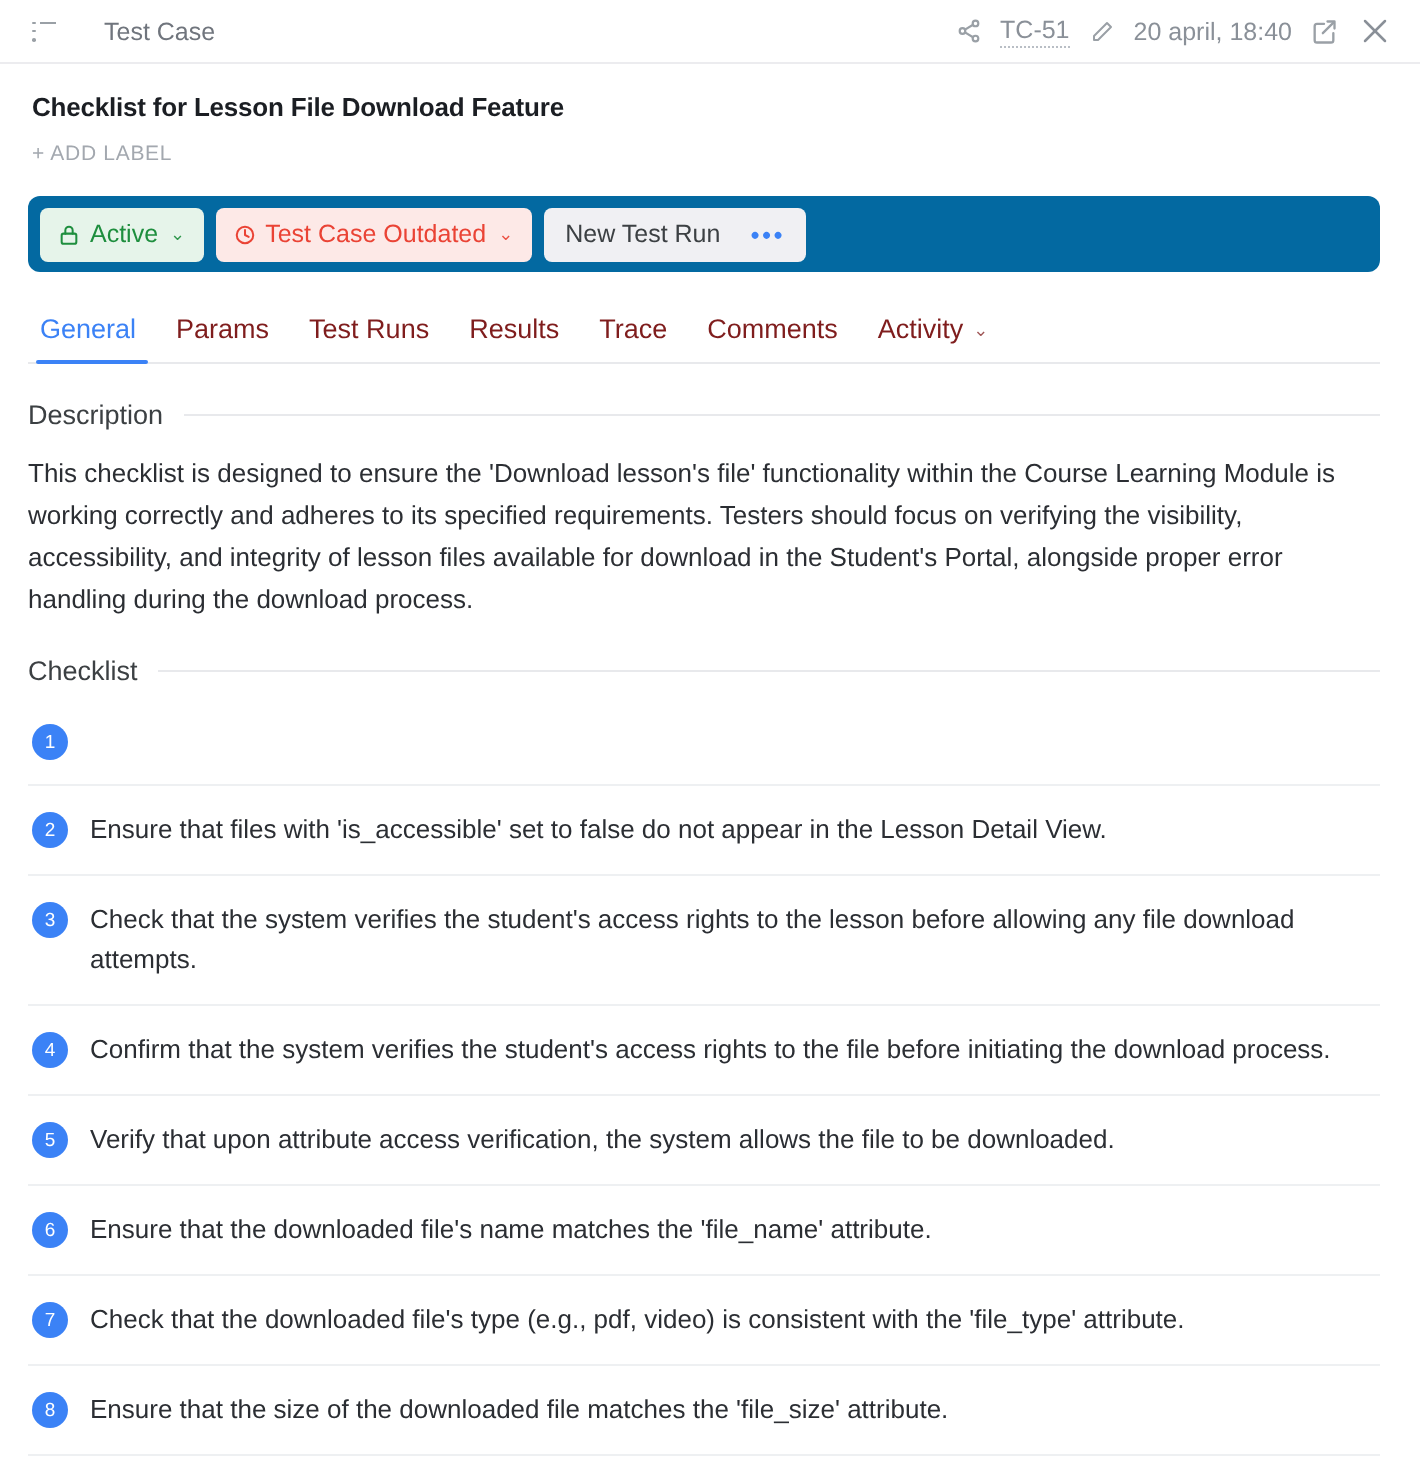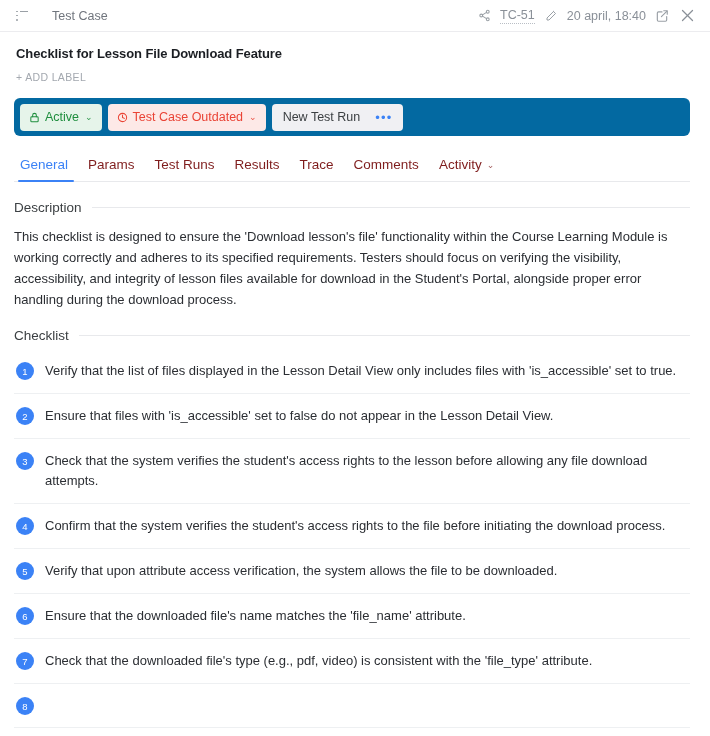--- a/index.html
+++ b/index.html
@@ -354,21 +354,20 @@
 
 <div class="section">
   <div class="section-head">
     <div class="h">Checklist</div>
     <div class="rule"></div>
   </div>
 
   <div class="checklist">
     <div class="cl-item">
       <div class="cl-num">1</div>
-      <div class="cl-text">Verify that the list of files displayed in the Lesson Detail View only includes files with 'is_accessible' set to true.</div>
     </div>
     <div class="cl-item">
       <div class="cl-num">2</div>
       <div class="cl-text">Ensure that files with 'is_accessible' set to false do not appear in the Lesson Detail View.</div>
     </div>
     <div class="cl-item">
       <div class="cl-num">3</div>
       <div class="cl-text">Check that the system verifies the student's access rights to the lesson before allowing any file download attempts.</div>
     </div>
     <div class="cl-item">
@@ -382,15 +381,16 @@
     <div class="cl-item">
       <div class="cl-num">6</div>
       <div class="cl-text">Ensure that the downloaded file's name matches the 'file_name' attribute.</div>
     </div>
     <div class="cl-item">
       <div class="cl-num">7</div>
       <div class="cl-text">Check that the downloaded file's type (e.g., pdf, video) is consistent with the 'file_type' attribute.</div>
     </div>
     <div class="cl-item">
       <div class="cl-num">8</div>
+      <div class="cl-text">Ensure that the size of the downloaded file matches the 'file_size' attribute.</div>
     </div>
   </div>
 </div>
 
 </body></html>

